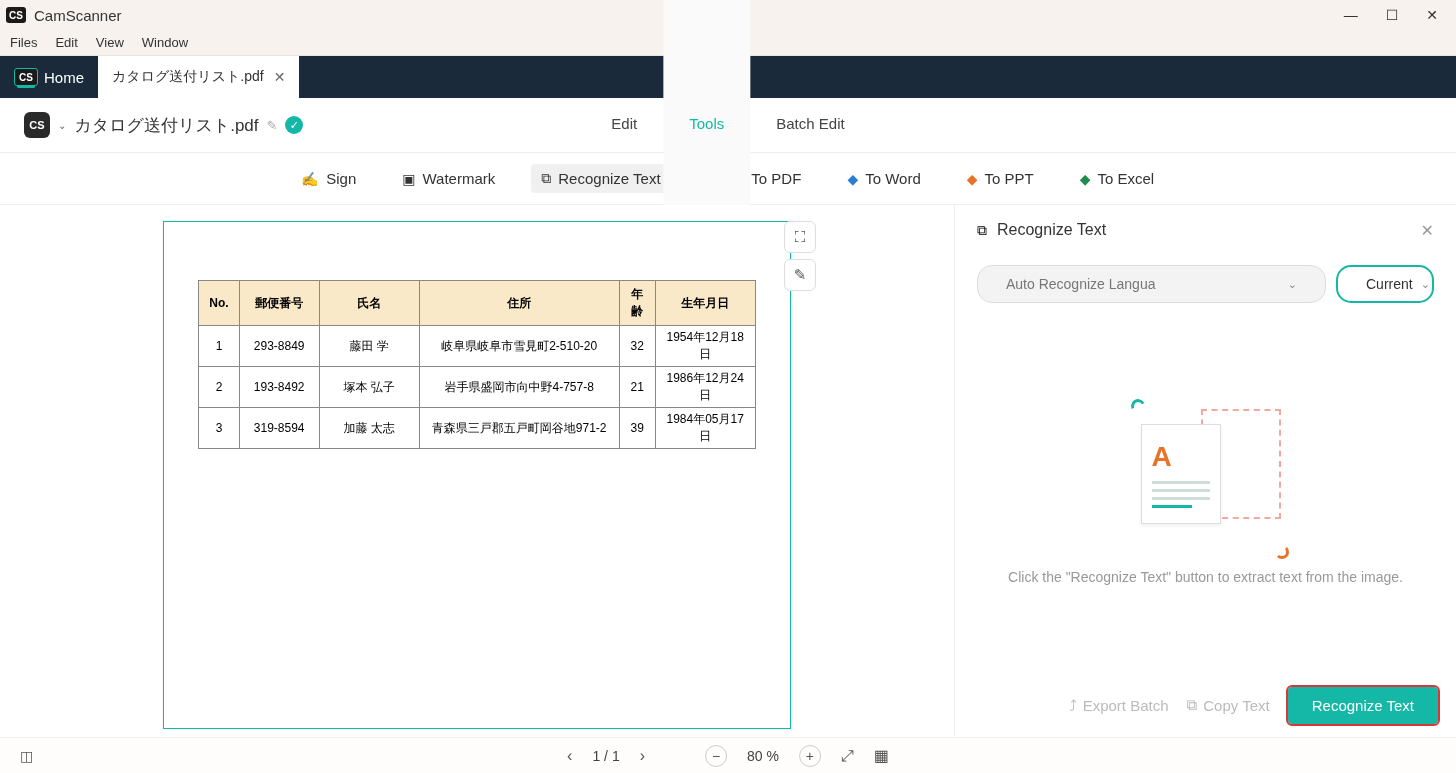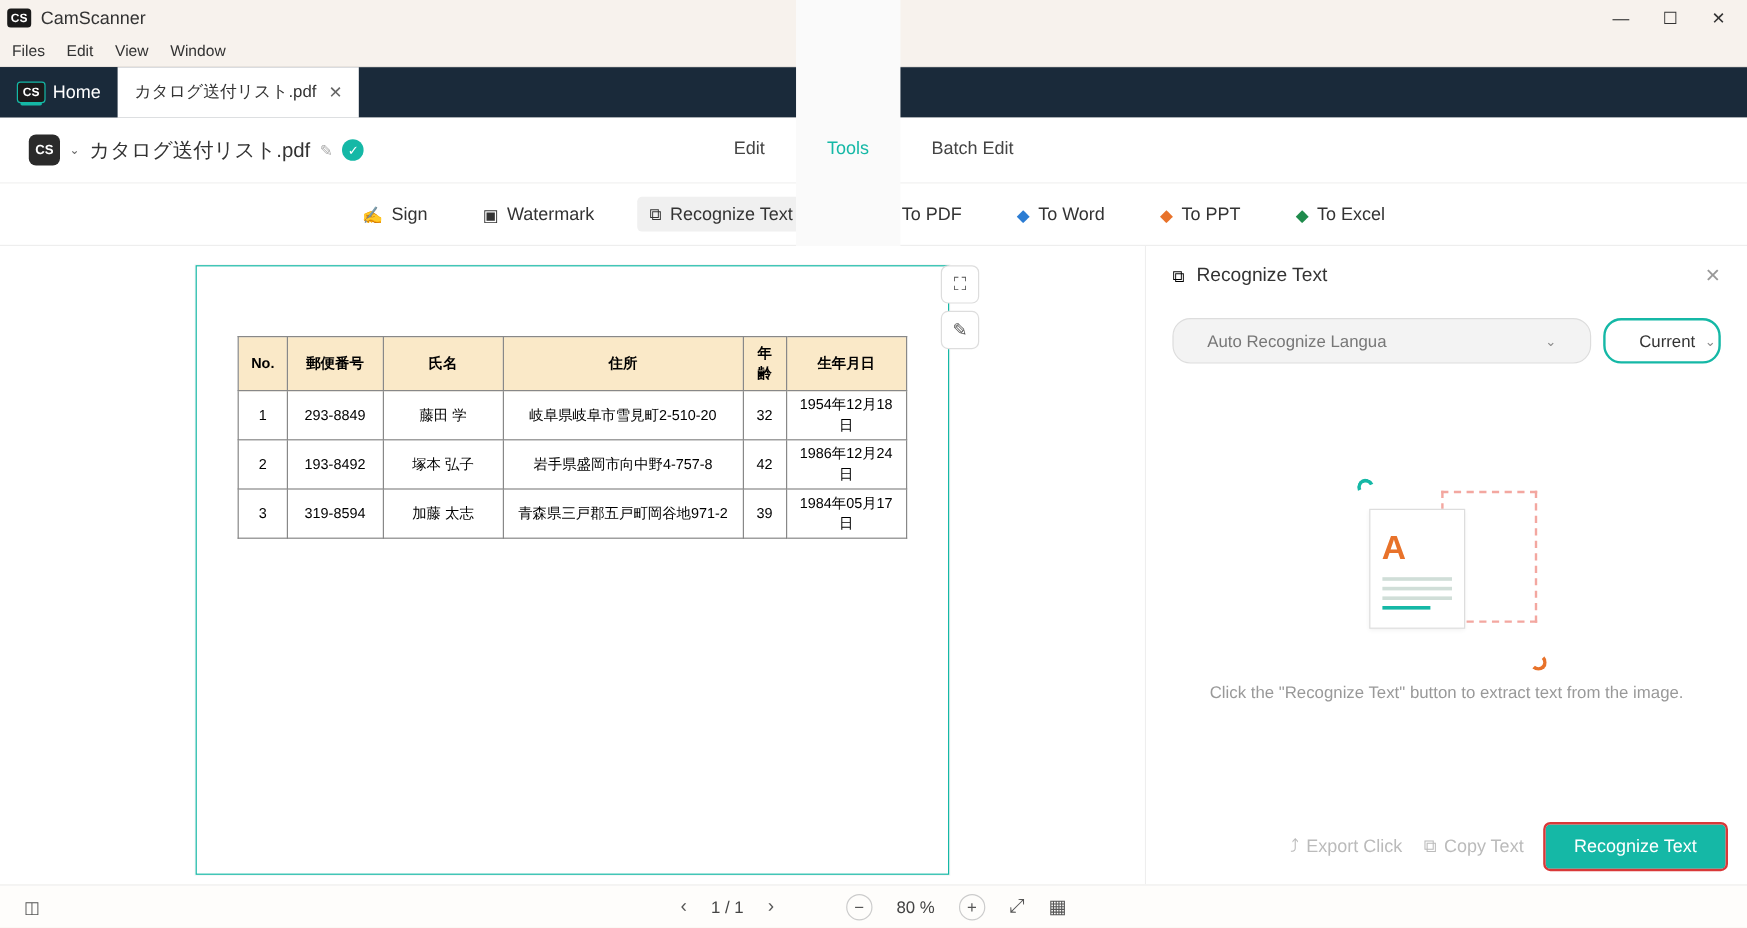--- a/index.html
+++ b/index.html
@@ -203,21 +203,21 @@
               <td>藤田 学</td>
               <td>岐阜県岐阜市雪見町2-510-20</td>
               <td>32</td>
               <td>1954年12月18日</td>
             </tr>
             <tr>
               <td>2</td>
               <td>193-8492</td>
               <td>塚本 弘子</td>
               <td>岩手県盛岡市向中野4-757-8</td>
-              <td>42</td>
+              <td>21</td>
               <td>1986年12月24日</td>
             </tr>
             <tr>
               <td>3</td>
               <td>319-8594</td>
               <td>加藤 太志</td>
               <td>青森県三戸郡五戸町岡谷地971-2</td>
               <td>39</td>
               <td>1984年05月17日</td>
             </tr>
@@ -258,21 +258,21 @@
               <span></span>
             </div>
         </div>
         <div class="illus-dot2"></div>
       </div>
       <div class="panel-hint">Click the "Recognize Text" button to extract text from the image.</div>
     </div>
     <div class="panel-footer">
       <div class="footer-link">
         <span>⤴</span>
-        <span>Export Click</span>
+        <span>Export Batch</span>
       </div>
       <div class="footer-link">
         <span>⧉</span>
         <span>Copy Text</span>
       </div>
       <div class="recognize-btn">Recognize Text</div>
     </div>
   </div>
 </div>
 

